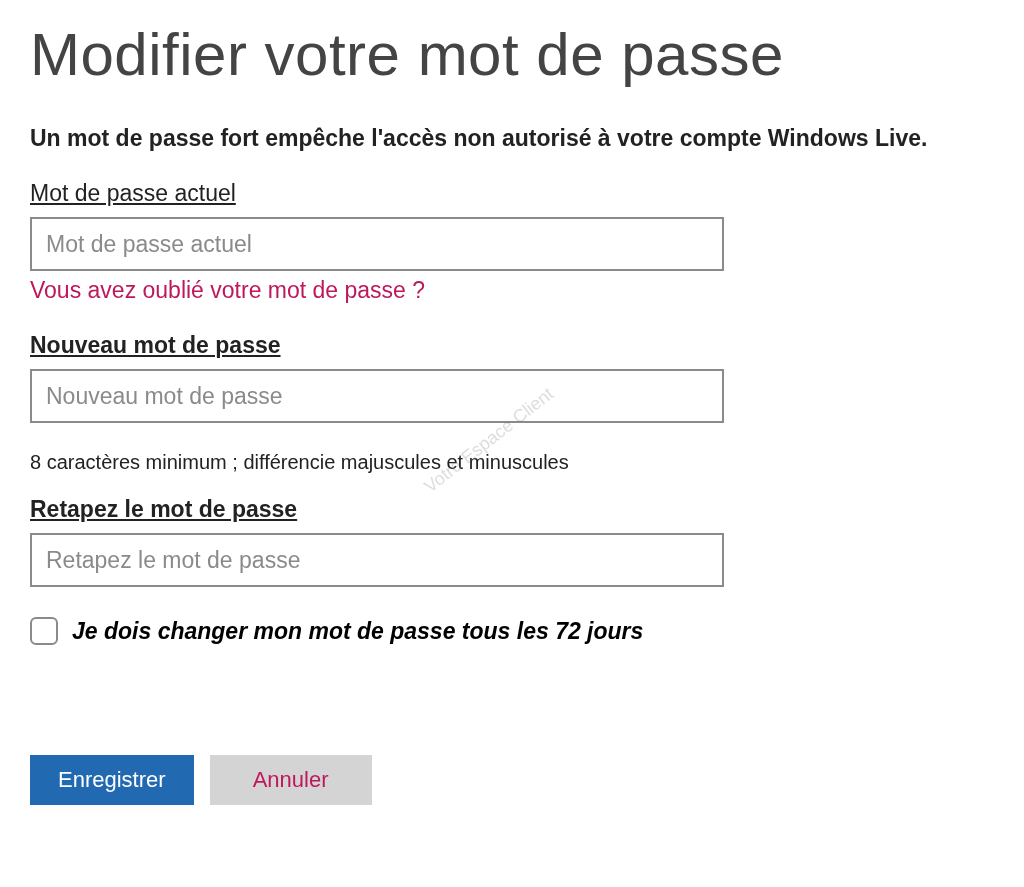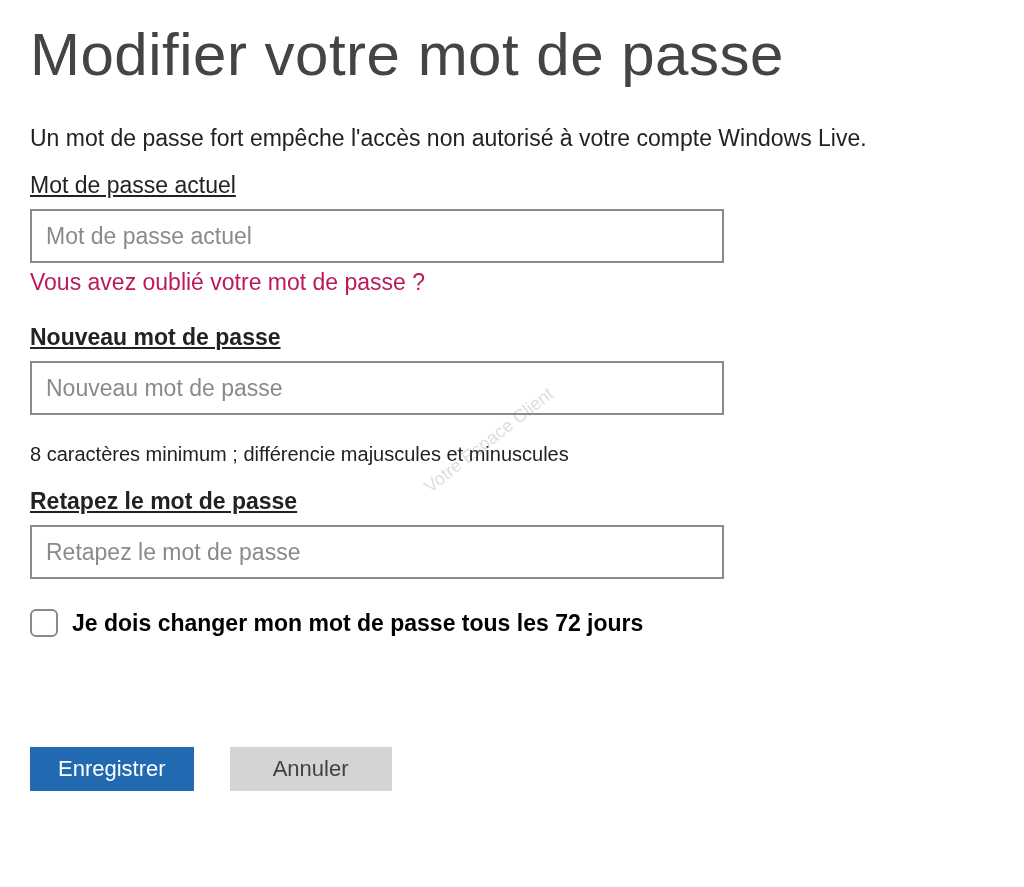--- a/index.html
+++ b/index.html
@@ -17,22 +17,22 @@
     .page-title {
       font-size: 60px;
       font-weight: 300;
       color: #444;
       margin-bottom: 36px;
       letter-spacing: 0.5px;
     }
     .description {
       font-size: 23px;
       color: #222;
-      margin-bottom: 20px;
-      font-weight: 400;
+      margin-bottom: 28px;
+      font-weight: 700;
     }
     .field-group {
       margin-bottom: 28px;
       text-decoration: underline;
     }
     .field-label {
       font-size: 23px;
       color: #222;
       margin-bottom: 10px;
       display: block;
@@ -82,47 +82,47 @@
       border: 2px solid #8a8a8a;
       border-radius: 6px;
       background: #fff;
       cursor: pointer;
       flex-shrink: 0;
     }
     .checkbox-label {
       font-size: 23px;
       font-weight: 700;
       color: #000;
+      font-style: italic;
     }
     .button-row {
       display: flex;
       gap: 16px;
       margin-top: 110px;
     }
     .btn {
-      height: 44px;
+      height: 50px;
       padding: 0 28px;
       font-size: 22px;
       font-family: inherit;
       border: none;
       cursor: pointer;
       display: flex;
       align-items: center;
       justify-content: center;
     }
     .btn-primary {
       background: #2169b0;
       color: #fff;
       min-width: 158px;
     }
     .btn-secondary {
       background: #d4d4d4;
-      color: #404040;
+      color: #be185d;
       min-width: 162px;
-      margin-left: 20px;
     }
     .watermark {
       position: absolute;
       left: 410px;
       top: 430px;
       font-size: 18px;
       color: rgba(120,120,120,0.25);
       transform: rotate(-38deg);
       pointer-events: none;
       user-select: none;

